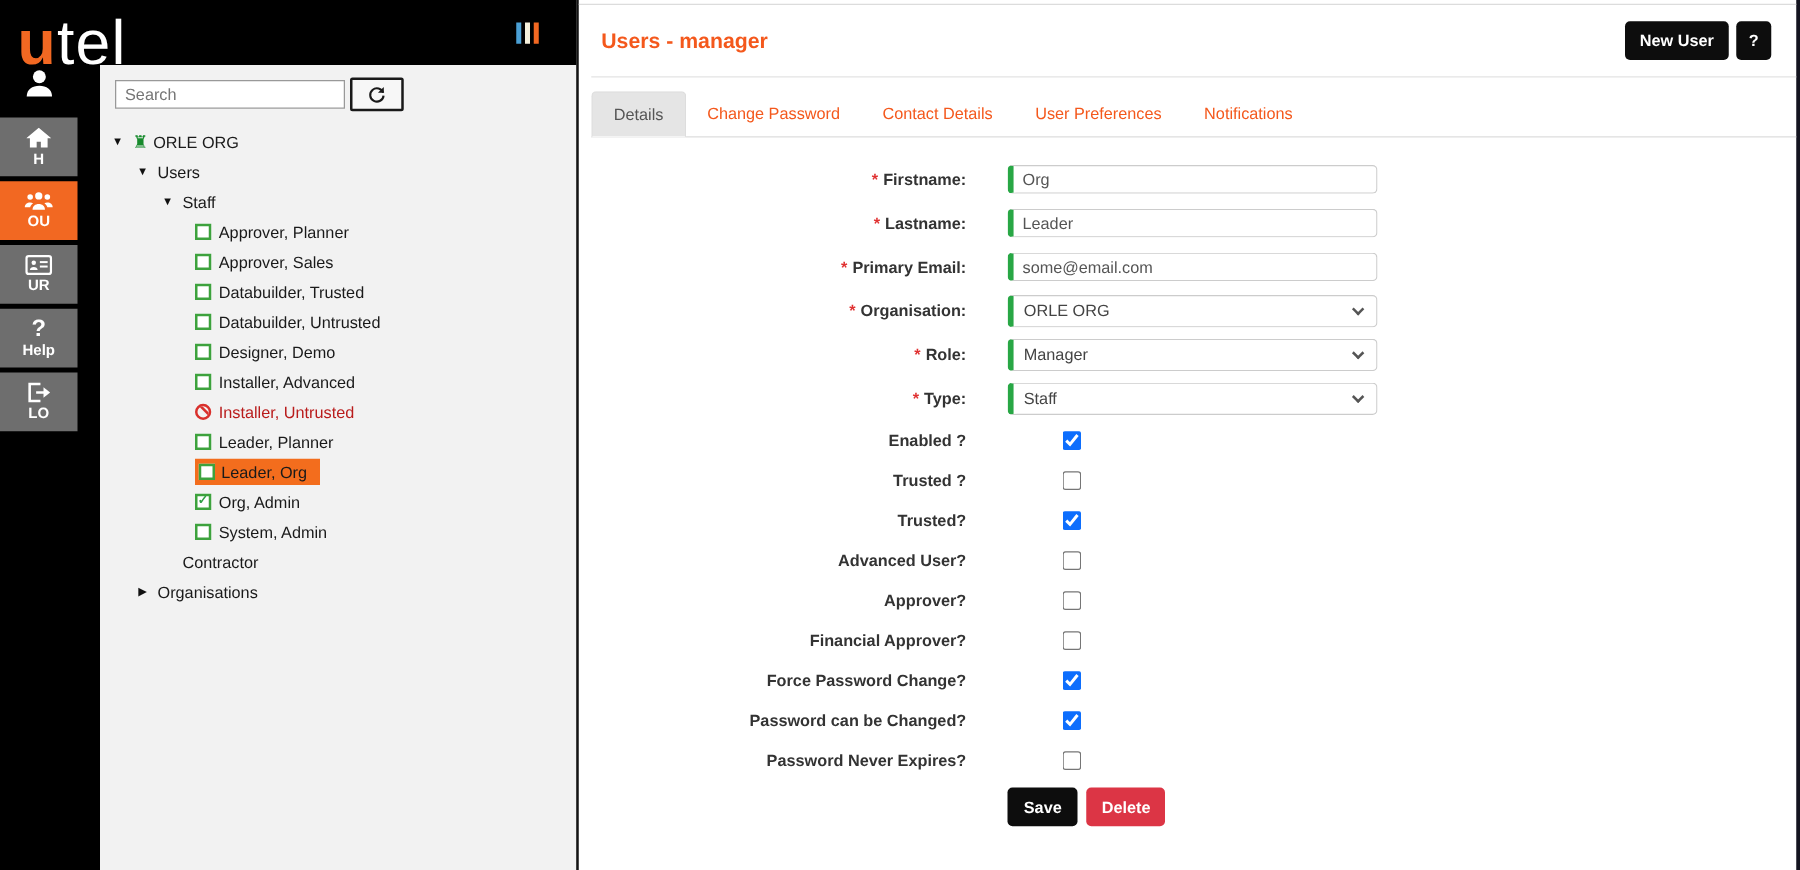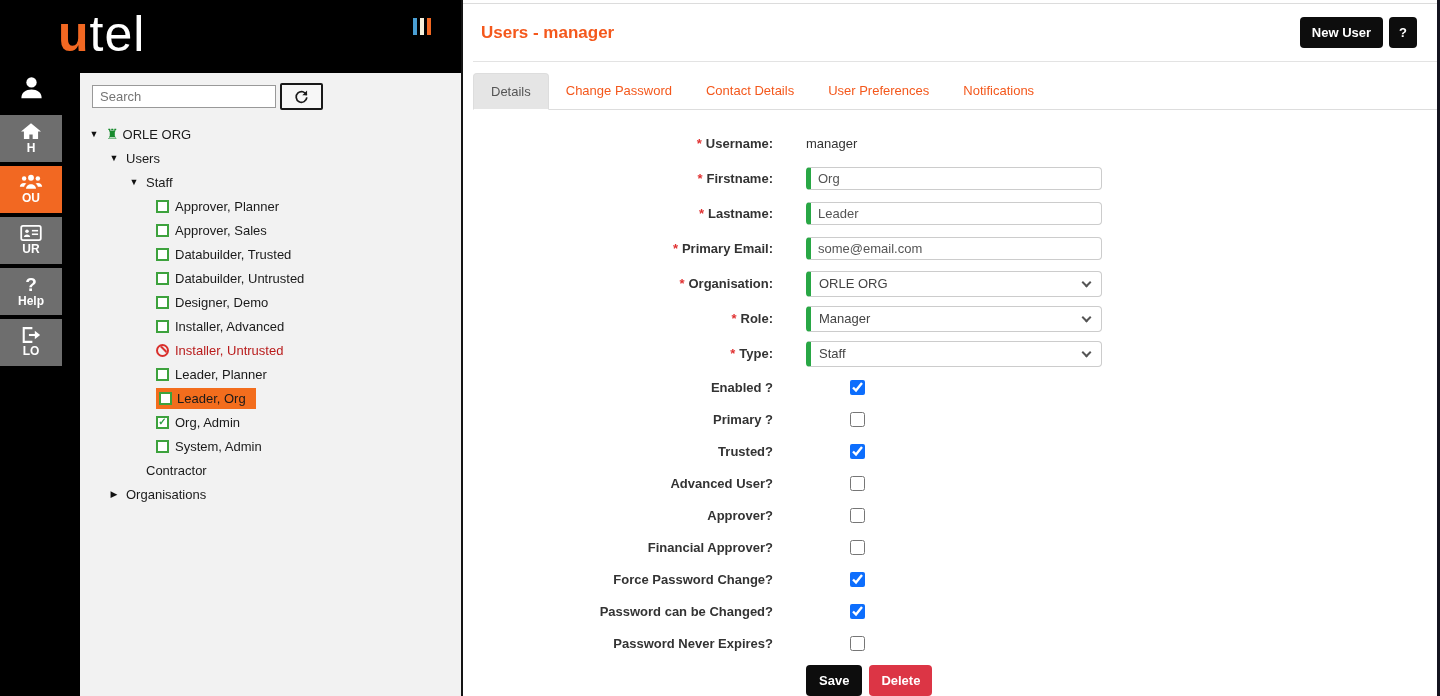--- a/index.html
+++ b/index.html
@@ -5,21 +5,21 @@
   * { box-sizing: border-box; }
   html,body { margin:0; padding:0; }
   body {
     width:1440px; height:696px; overflow:hidden;
     display:flex; background:#000;
     font-family:"Liberation Sans", sans-serif;
   }
 
   
   .left { width:461px; flex:none; display:flex; flex-direction:column; background:#000; }
-  .brand-row { height:73px; flex:none; position:relative; background:#000;margin-left:44px; }
+  .brand-row { height:52px; flex:none; position:relative; background:#000; }
   .logo { position:absolute; left:14px; top:2px; font-size:50px; letter-spacing:1px; line-height:64px; }
   .logo .u { color:#f26822; font-weight:bold; }
   .logo .rest { color:#fff; font-weight:normal; }
   .panel-toggle { position:absolute; right:30px; top:18px; display:flex; gap:3px; cursor:pointer; }
   .panel-toggle i { display:block; width:4px; height:17px; }
   .pt-b { background:#4a9fd4; } .pt-w { background:#f5f0dc; } .pt-o { background:#f26822; }
 
   .left-body { flex:1; display:flex; min-height:0; }
   .rail { width:80px; flex:none; background:#000; display:flex; flex-direction:column; }
   .rail-person { margin:0 0 12px 18px; width:27px; height:30px; }
@@ -277,26 +277,20 @@
   <div class="tabs">
     <div class="tab active">Details</div>
     <div class="tab">Change Password</div>
     <div class="tab">Contact Details</div>
     <div class="tab">User Preferences</div>
     <div class="tab">Notifications</div>
   </div>
 
   <div class="form">
 
-    <div class="frow">
-      <label class="flabel"><span class="req">*</span><span>Username:</span></label>
-      <div class="fctrl">
-          <span class="static-val">manager</span>
-        </div>
-    </div>
 
     <div class="frow">
       <label class="flabel"><span class="req">*</span><span>Firstname:</span></label>
       <div class="fctrl">
           <input class="txt" type="text" value="Org" style="">
         </div>
     </div>
 
     <div class="frow">
       <label class="flabel"><span class="req">*</span><span>Lastname:</span></label>
@@ -343,21 +337,21 @@
     </div>
 
     <div class="frow cbrow">
       <label class="flabel">Enabled ?</label>
       <div class="fctrl">
           <input type="checkbox" checked="" style="">
         </div>
     </div>
 
     <div class="frow cbrow">
-      <label class="flabel">Primary ?</label>
+      <label class="flabel">Trusted ?</label>
       <div class="fctrl">
           <input type="checkbox" style="">
         </div>
     </div>
 
     <div class="frow cbrow">
       <label class="flabel">Trusted?</label>
       <div class="fctrl">
           <input type="checkbox" checked="" style="">
         </div>

